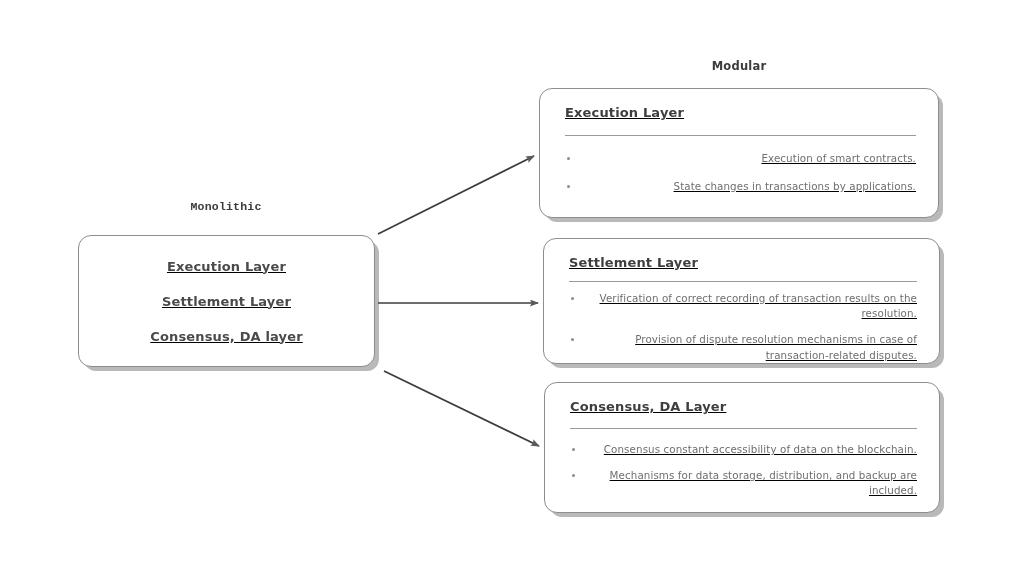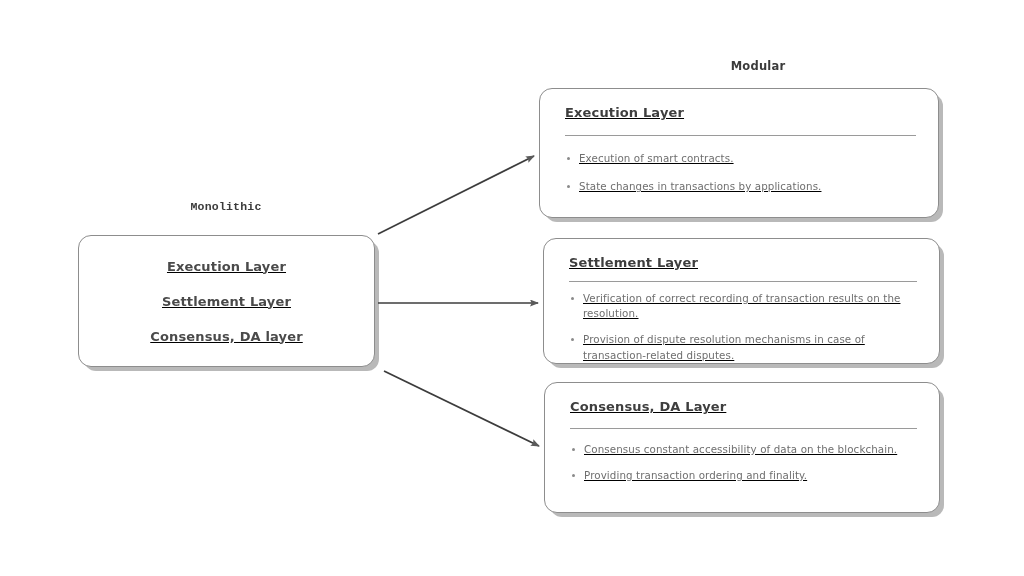--- a/index.html
+++ b/index.html
@@ -25,21 +25,21 @@
   .caption {
     position: absolute;
     font-size: 11.5px;
     font-weight: bold;
     color: #3b3b3b;
     letter-spacing: .2px;
     white-space: nowrap;
     text-align: center;
   }
   #caption-monolithic { left: 78px;  top: 200px; width: 296px; font-family: Liberation Mono, monospace; }
-  #caption-modular    { left: 558px; top: 59px;  width: 400px; }
+  #caption-modular    { left: 539px; top: 59px;  width: 400px; }
 
   
   .card {
     position: absolute;
     background: #ffffff;
     border: 1px solid #8d8d8d;
     border-radius: 13px;
     box-shadow: 5px 5px 0 -1px #b9b9b9;
     box-sizing: border-box;
     text-decoration: underline;
@@ -96,20 +96,21 @@
     padding: 0;
     list-style: none;
   }
   .bullets li {
     position: relative;
     padding-left: 14px;
     font-size: 10.3px;
     line-height: 15.2px;
     color: #6e6e6e;
     letter-spacing: .1px;
+    text-align: right;
   }
   .bullets li + li { margin-top: 11px; }
   .bullets li::before {
     content: "";
     position: absolute;
     left: 2px;
     top: 6px;
     width: 3px;
     height: 3px;
     border-radius: 50%;
@@ -170,17 +171,17 @@
       <li>Verification of correct recording of transaction results on the resolution.</li>
       <li>Provision of dispute resolution mechanisms in case of transaction-related disputes.</li>
     </ul>
   </div>
 
   <div class="card mod-card" id="card-consensus">
     <div class="card-title">Consensus, DA Layer</div>
     <div class="card-divider"></div>
     <ul class="bullets">
       <li>Consensus constant accessibility of data on the blockchain.</li>
-      <li>Providing transaction ordering and finality.</li>
+      <li>Mechanisms for data storage, distribution, and backup are included.</li>
     </ul>
   </div>
 
 </div>
 
 </body></html>

